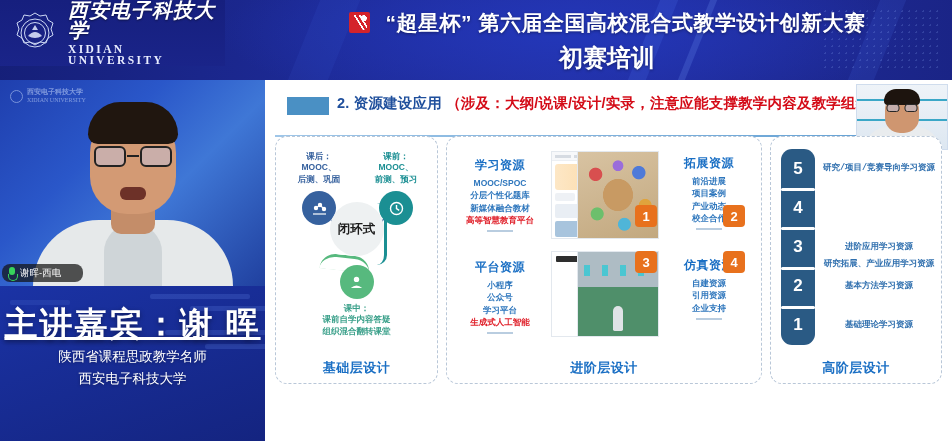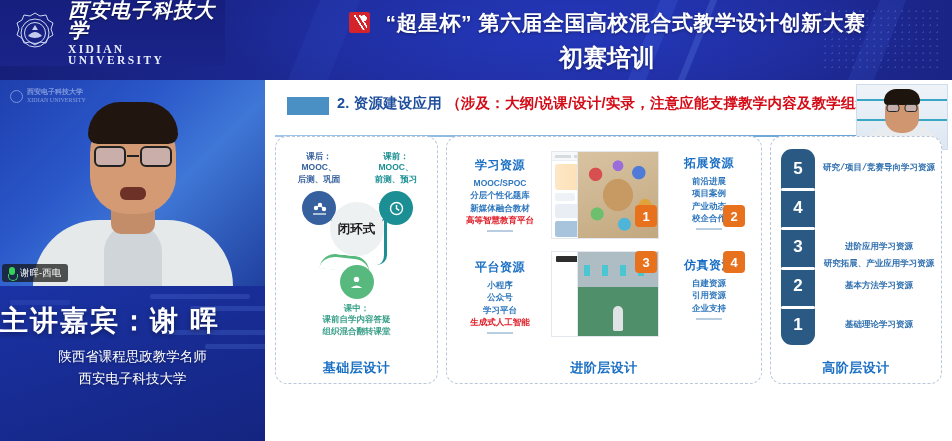--- a/index.html
+++ b/index.html
@@ -130,44 +130,45 @@
   .p-glasses .bridge {
     position: absolute; top: 9px; left: 33px; width: 12px; height: 2px; background: #222;
   }
   .p-mouth {
     position: absolute; bottom: 86px; left: 50%; transform: translateX(-50%);
     width: 26px; height: 13px; background: #6d3128; border-radius: 6px;
   }
 
   .mic-label {
     position: absolute; left: 2px; bottom: 4px; height: 18px;
-    background: rgba(20,20,20,0.72); border-radius: 3px;
-    display: flex; align-items: center; gap: 4px; padding: 0 7px 0 5px;
+    background: rgba(20,20,20,0.72); border-radius: 8px;
+    display: flex; align-items: center; gap: 4px; padding: 0 22px 0 5px;
   }
   .mic-icon { width: 9px; height: 13px; position: relative; flex: none; }
   .mic-icon::before {
     content:""; position:absolute; left:1.5px; top:0; width:6px; height:8px;
     background:#37d35b; border-radius:3px;
   }
   .mic-icon::after {
     content:""; position:absolute; left:0.5px; top:7px; width:8px; height:6px;
     border: 1.5px solid #37d35b; border-top: none; border-radius: 0 0 5px 5px;
   }
   .mic-text { color: #fff; font-size: 9.5px; white-space: nowrap; }
 
   .lower-third { position: absolute; left: 0; top: 206px; width: 265px; height: 155px; }
   .lt-streaks { position: absolute; inset: 0; overflow: hidden; }
   .lt-streaks i {
     position: absolute; display: block; background: rgba(120,160,255,0.18);
     height: 5px; border-radius: 2px;
   }
   .guest-name {
-    position: absolute; left: 0; right: 0; top: 16px; text-align: left;
-    color: #fff; font-size: 28px; font-weight: 700; letter-spacing: 2px;
+    position: absolute; left: 0; right: 0; top: 16px; text-align: center;
+    color: #fff; font-size: 33px; font-weight: 700; letter-spacing: 2px;
     text-shadow: 0 2px 5px rgba(0,0,0,.4);
+    text-decoration: underline;
   }
   .credentials {
     position: absolute; left: 0; right: 0; top: 60px; text-align: center;
     color: #ffffff; font-size: 13.5px; line-height: 1.65; font-weight: 500;
     text-shadow: 0 1px 3px rgba(0,0,0,.35);
   }
 
   
   .slide {
     position: absolute; left: 265px; top: 80px; width: 687px; height: 361px;

